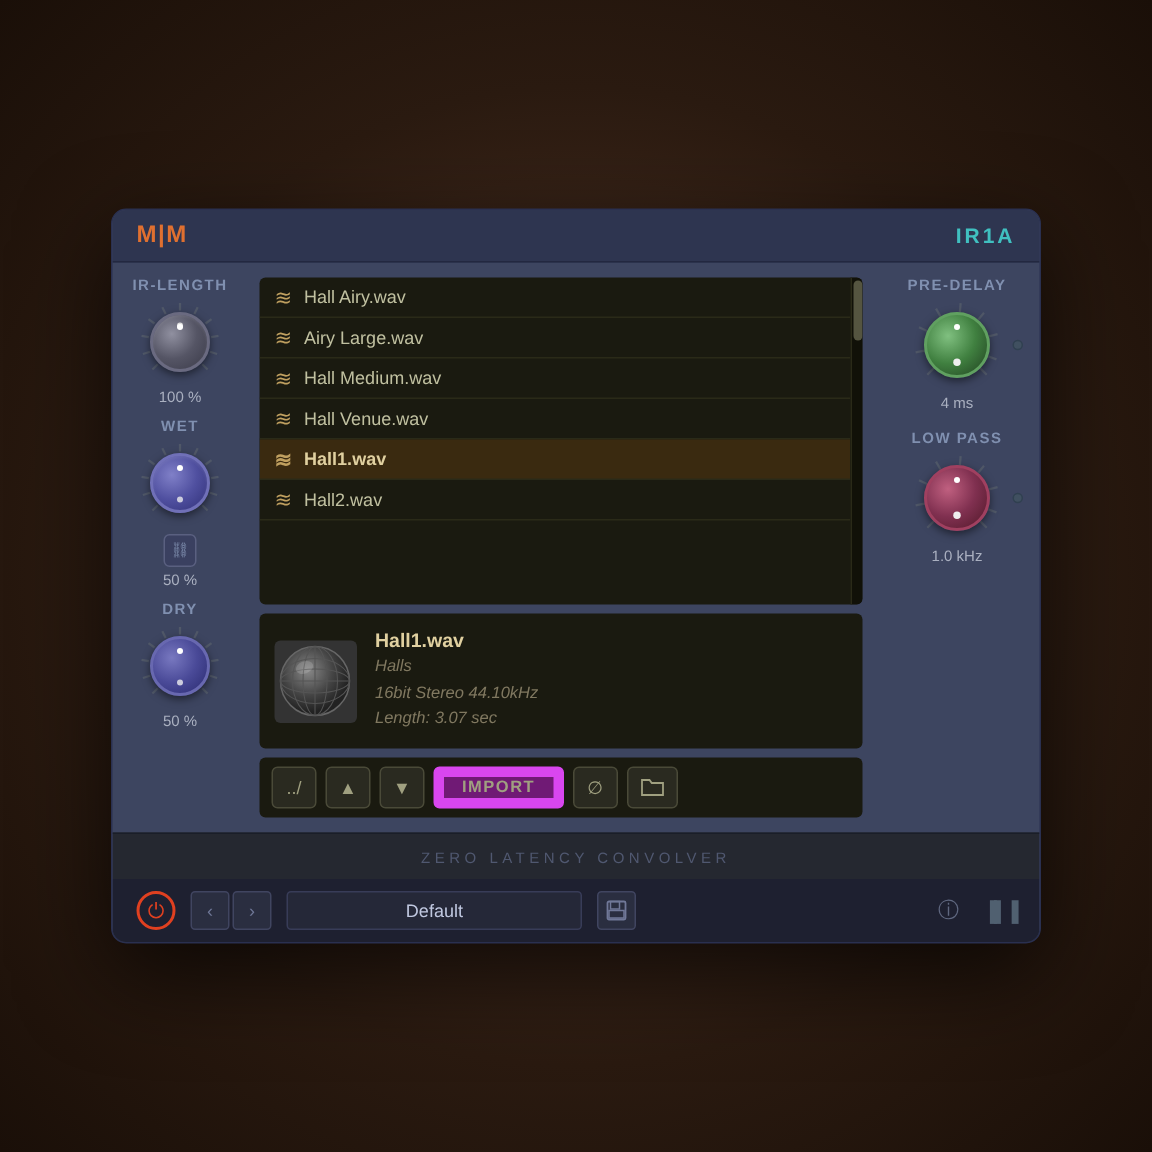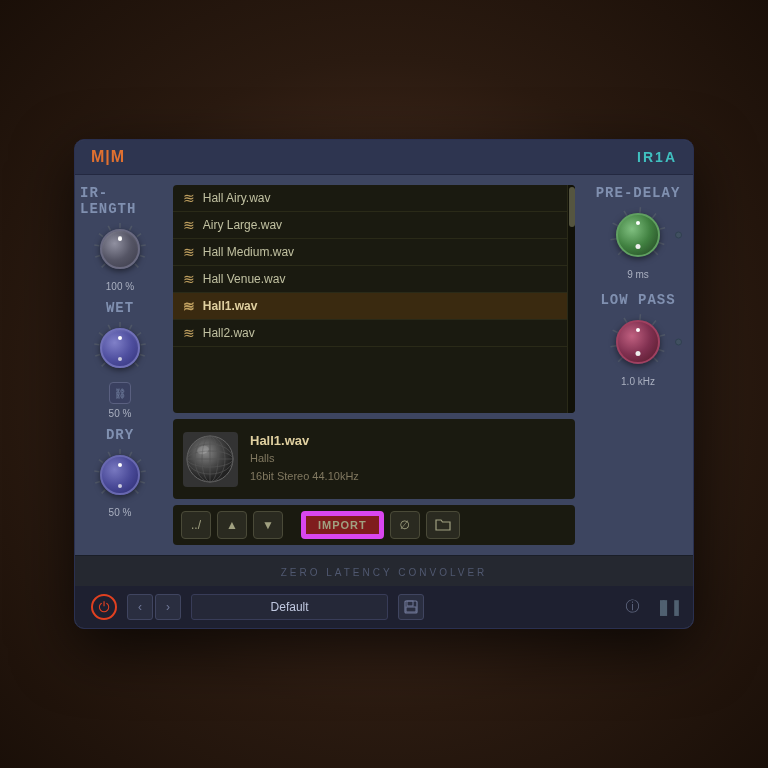--- a/index.html
+++ b/index.html
@@ -67,25 +67,24 @@
 
     .knob-section {
       display: flex;
       flex-direction: column;
       align-items: center;
       gap: 4px;
     }
 
     .knob-label {
       color: #8090b0;
-      font-size: 14px;
+      font-size: 10px;
       font-weight: bold;
       letter-spacing: 1px;
       text-transform: uppercase;
-      font-family: Liberation Mono, monospace;
     }
 
     .knob-value {
       color: #aab0c0;
       font-size: 10px;
       text-align: center;
     }
 
     
     .knob {
@@ -243,20 +242,21 @@
       color: #e0d0a0;
       font-size: 13px;
       font-weight: bold;
       margin-bottom: 2px;
     }
 
     .preview-detail {
       color: #807860;
       font-size: 11px;
       line-height: 1.6;
+      font-style: italic;
     }
 
     
     .toolbar {
       background: #1a1a10;
       border-radius: 4px;
       padding: 6px 8px;
       display: flex;
       align-items: center;
       gap: 6px;
@@ -271,33 +271,32 @@
       padding: 5px 8px;
       cursor: pointer;
       display: flex;
       align-items: center;
       justify-content: center;
       min-width: 30px;
       height: 28px;
     }
 
     .toolbar-btn-text {
-      background: #7f1d1d;
-      border: 5px solid #d946ef;
+      background: #701a75;
+      border: 7px solid #d946ef;
       border-radius: 4px;
       color: #a0a080;
       font-size: 11px;
       font-weight: bold;
       padding: 5px 12px;
       cursor: pointer;
       height: 28px;
       display: flex;
       align-items: center;
       letter-spacing: 1px;
-      margin-left: 12px;
     }
 
     
     .right-panel {
       width: 110px;
       padding: 10px 8px;
       display: flex;
       flex-direction: column;
       align-items: center;
       gap: 12px;
@@ -592,20 +591,21 @@
             <line x1="4" y1="27" x2="50" y2="27" stroke="#555" stroke-width="0.7"></line>
             <line x1="27" y1="4" x2="27" y2="50" stroke="#555" stroke-width="0.7"></line>
 
             <ellipse cx="20" cy="18" rx="6" ry="4" fill="rgba(255,255,255,0.15)" transform="rotate(-20 20 18)"></ellipse>
           </svg>
         </div>
         <div class="preview-info">
           <div class="preview-name">Hall1.wav</div>
           <div class="preview-detail">Halls</div>
           <div class="preview-detail">16bit Stereo 44.10kHz</div>
+          <div class="preview-detail">Length: 3.07 sec</div>
         </div>
       </div>
 
       <div class="toolbar">
         <button class="toolbar-btn">
           <span>../</span>
         </button>
         <button class="toolbar-btn">▲</button>
         <button class="toolbar-btn">▼</button>
         <button class="toolbar-btn-text">IMPORT</button>
@@ -634,21 +634,21 @@
               <line x1="30" y1="2" x2="30" y2="8" transform="rotate(75 30 30)"></line>
               <line x1="30" y1="2" x2="30" y2="8" transform="rotate(110 30 30)"></line>
               <line x1="30" y1="2" x2="30" y2="8" transform="rotate(135 30 30)"></line>
             </g>
           </svg>
           <div class="knob knob-green" style="width:44px;height:44px;">
             <div style="position:absolute;width:5px;height:5px;background:#eee;border-radius:50%;bottom:6px;left:50%;transform:translateX(-50%);"></div>
           </div>
           <div class="led-dot" style="right:-14px;top:50%;transform:translateY(-50%);width:7px;height:7px;background:#405060;border-radius:50%;border:1px solid #304050;"></div>
         </div>
-        <span class="knob-value">9 ms</span>
+        <span class="knob-value">4 ms</span>
       </div>
 
 
       <div class="right-knob-section">
         <span class="knob-label">LOW PASS</span>
         <div class="knob-wrapper" style="width:60px;height:60px;">
           <svg style="position:absolute;width:60px;height:60px;" viewBox="0 0 60 60">
             <g stroke="#505868" stroke-width="1.5">
               <line x1="30" y1="2" x2="30" y2="8" transform="rotate(-135 30 30)"></line>
               <line x1="30" y1="2" x2="30" y2="8" transform="rotate(-100 30 30)"></line>

